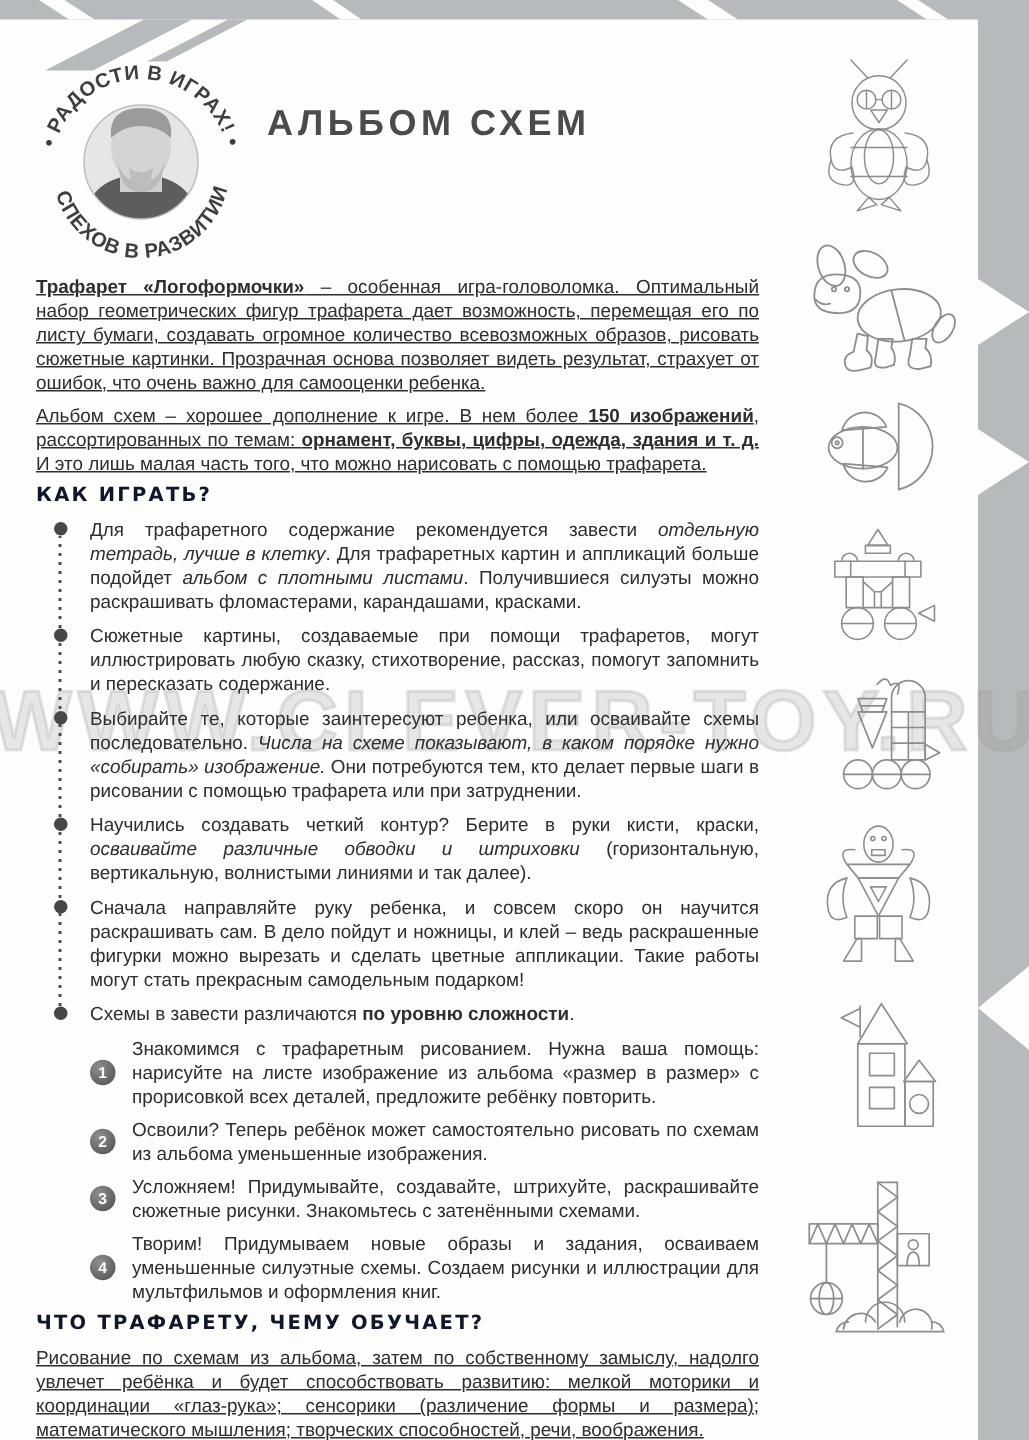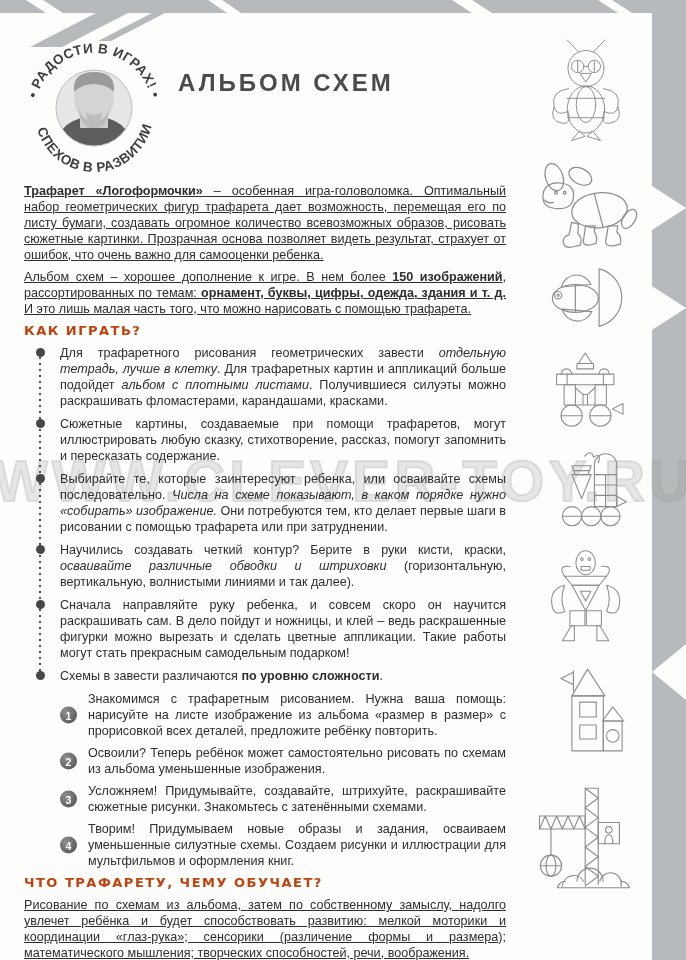--- a/index.html
+++ b/index.html
@@ -13,21 +13,21 @@
   
   .title{position:absolute;left:178px;top:52px;font-weight:700;font-size:24px;
          letter-spacing:3px;line-height:38px;color:#4b4b4b;white-space:nowrap;margin-top:12px;}
   
   .content{position:absolute;left:24px;top:183px;width:482px;font-size:12.6px;
            line-height:16px;color:#2e2e2e;text-align:justify;}
   .content p{margin:0 0 6px 0;text-decoration:underline;}
   .run-b{font-weight:700;}
   .run-i{font-style:italic;}
   .sec-heading{font-family:"DejaVu Sans",sans-serif;font-weight:700;font-size:13px;
-               letter-spacing:1.5px;color:#c2410c;margin:4px 0 6px 0;text-align:left;}
+               letter-spacing:1.5px;color:#0f172a;margin:4px 0 6px 0;text-align:left;}
   
   .bullets{position:relative;padding-left:36px;}
   .dotline{position:absolute;left:15px;top:6px;bottom:10px;width:2px;
            background:repeating-linear-gradient(to bottom,#4e4e4e 0 2px,transparent 2px 6px);}
   .bullet-item{position:relative;margin-bottom:7px;}
   .bullet-dot{position:absolute;left:-24px;top:3px;width:9px;height:9px;border-radius:50%;
               background:#474747;}
   
   .steps{margin-left:36px;}
   .step-item{position:relative;padding-left:28px;margin-bottom:6px;}
@@ -116,21 +116,21 @@
   <div class="content">
     <p><span class="run-b">Трафарет «Логоформочки»</span><span> – особенная игра-головоломка. Оптимальный набор геометрических фигур трафарета дает возможность, перемещая его по листу бумаги, создавать огромное количество всевозможных образов, рисовать сюжетные картинки. Прозрачная основа позволяет видеть результат, страхует от ошибок, что очень важно для самооценки ребенка.</span></p>
     <p><span>Альбом схем – хорошее дополнение к игре. В нем более </span><span class="run-b">150 изображений</span><span>, рассортированных по темам: </span><span class="run-b">орнамент, буквы, цифры, одежда, здания и т. д.</span><span> И это лишь малая часть того, что можно нарисовать с помощью трафарета.</span></p>
 
     <div class="sec-heading">КАК ИГРАТЬ?</div>
 
     <div class="bullets">
       <div class="dotline"></div>
       <div class="bullet-item">
         <span class="bullet-dot"></span>
-        <span><span>Для трафаретного рисования геометрических завести </span><span class="run-i">отдельную тетрадь, лучше в клетку</span><span>. Для трафаретных картин и аппликаций больше подойдет </span><span class="run-i">альбом с плотными листами</span><span>. Получившиеся силуэты можно раскрашивать фломастерами, карандашами, красками.</span></span>
+        <span><span>Для трафаретного содержание рекомендуется завести </span><span class="run-i">отдельную тетрадь, лучше в клетку</span><span>. Для трафаретных картин и аппликаций больше подойдет </span><span class="run-i">альбом с плотными листами</span><span>. Получившиеся силуэты можно раскрашивать фломастерами, карандашами, красками.</span></span>
       </div>
       <div class="bullet-item">
         <span class="bullet-dot"></span>
         <span><span>Сюжетные картины, создаваемые при помощи трафаретов, могут иллюстрировать любую сказку, стихотворение, рассказ, помогут запомнить и пересказать содержание.</span></span>
       </div>
       <div class="bullet-item">
         <span class="bullet-dot"></span>
         <span><span>Выбирайте те, которые заинтересуют ребенка, или осваивайте схемы последовательно. </span><span class="run-i">Числа на схеме показывают, в каком порядке нужно «собирать» изображение.</span><span> Они потребуются тем, кто делает первые шаги в рисовании с помощью трафарета или при затруднении.</span></span>
       </div>
       <div class="bullet-item">

